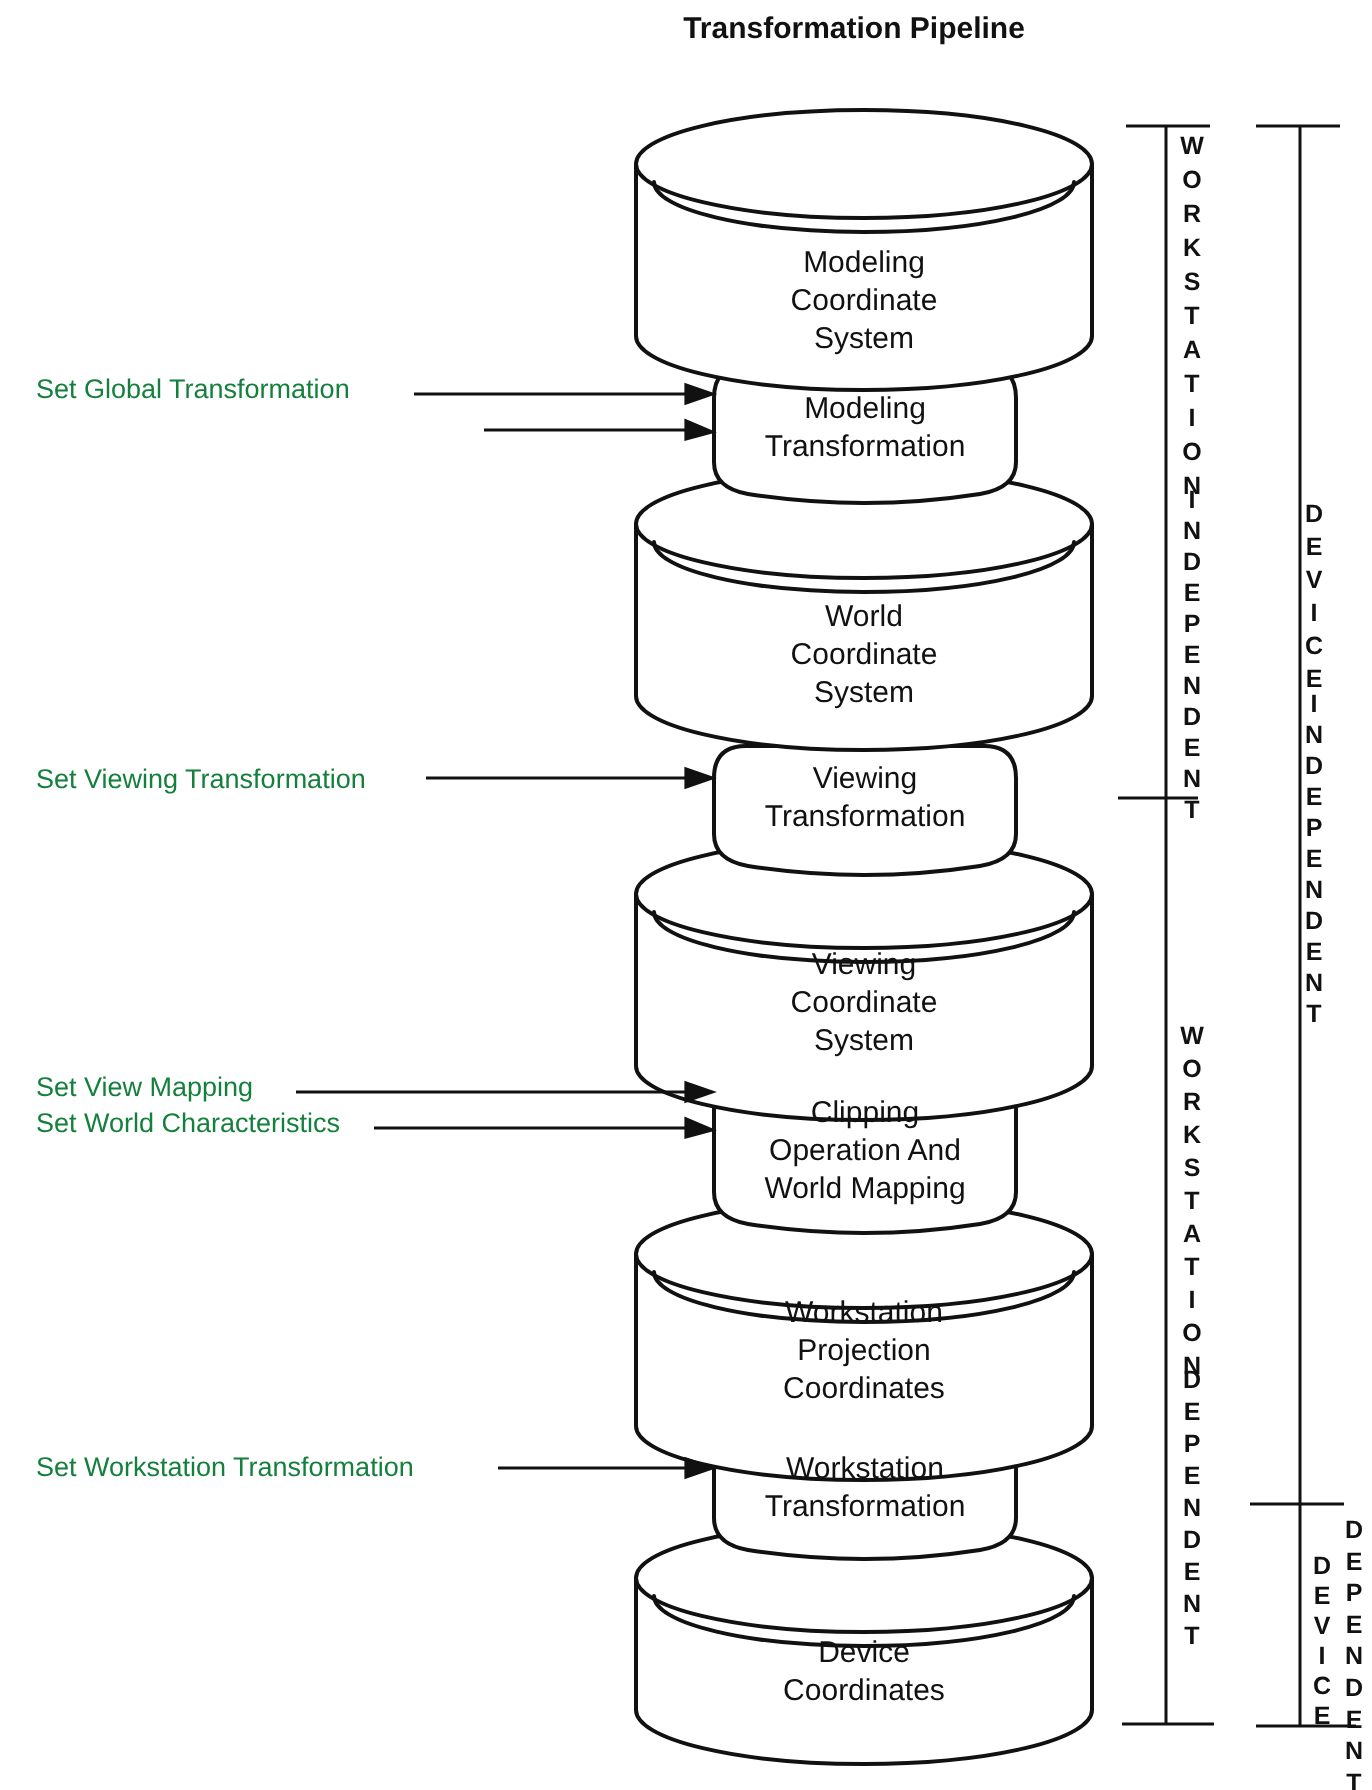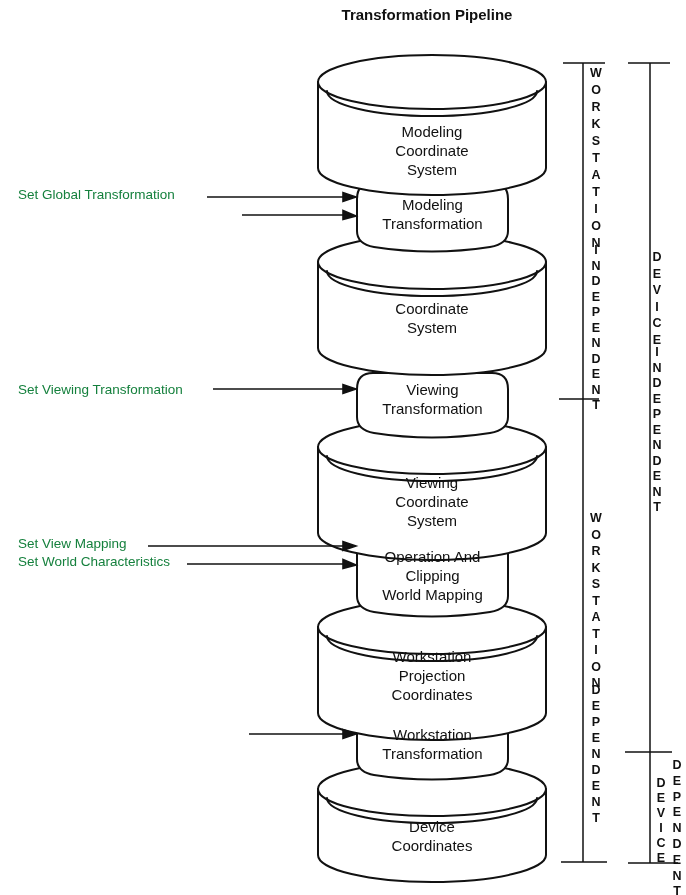--- a/index.html
+++ b/index.html
@@ -110,20 +110,21 @@
   </svg>
 
   <div class="title">Transformation Pipeline</div>
 
   <div class="cyl-label s1">
     <div>Modeling</div>
     <div>Coordinate</div>
     <div>System</div>
   </div>
   <div class="cyl-label s2">
+    <div>World</div>
     <div>Coordinate</div>
     <div>System</div>
   </div>
   <div class="cyl-label s3">
     <div>Viewing</div>
     <div>Coordinate</div>
     <div>System</div>
   </div>
   <div class="cyl-label s4">
     <div>Workstation</div>
@@ -137,33 +138,34 @@
 
   <div class="conn-label t1">
     <div>Modeling</div>
     <div>Transformation</div>
   </div>
   <div class="conn-label t2">
     <div>Viewing</div>
     <div>Transformation</div>
   </div>
   <div class="conn-label t3">
+    <div>Clipping</div>
     <div>Operation And</div>
-    <div>Clipping</div>
     <div>World Mapping</div>
   </div>
   <div class="conn-label t4">
     <div>Workstation</div>
     <div>Transformation</div>
   </div>
 
   <div class="api-label l1">Set Global Transformation</div>
   <div class="api-label l3">Set Viewing Transformation</div>
   <div class="api-label l4">Set View Mapping</div>
   <div class="api-label l5">Set World Characteristics</div>
+  <div class="api-label l6">Set Workstation Transformation</div>
 
   <div class="vword wi1">WORKSTATION</div>
   <div class="vword wi2">INDEPENDENT</div>
   <div class="vword wd1">WORKSTATION</div>
   <div class="vword wd2">DEPENDENT</div>
   <div class="vword di1">DEVICE</div>
   <div class="vword di2">INDEPENDENT</div>
   <div class="vword dd1">DEVICE</div>
   <div class="vword dd2">DEPENDENT</div>
 

